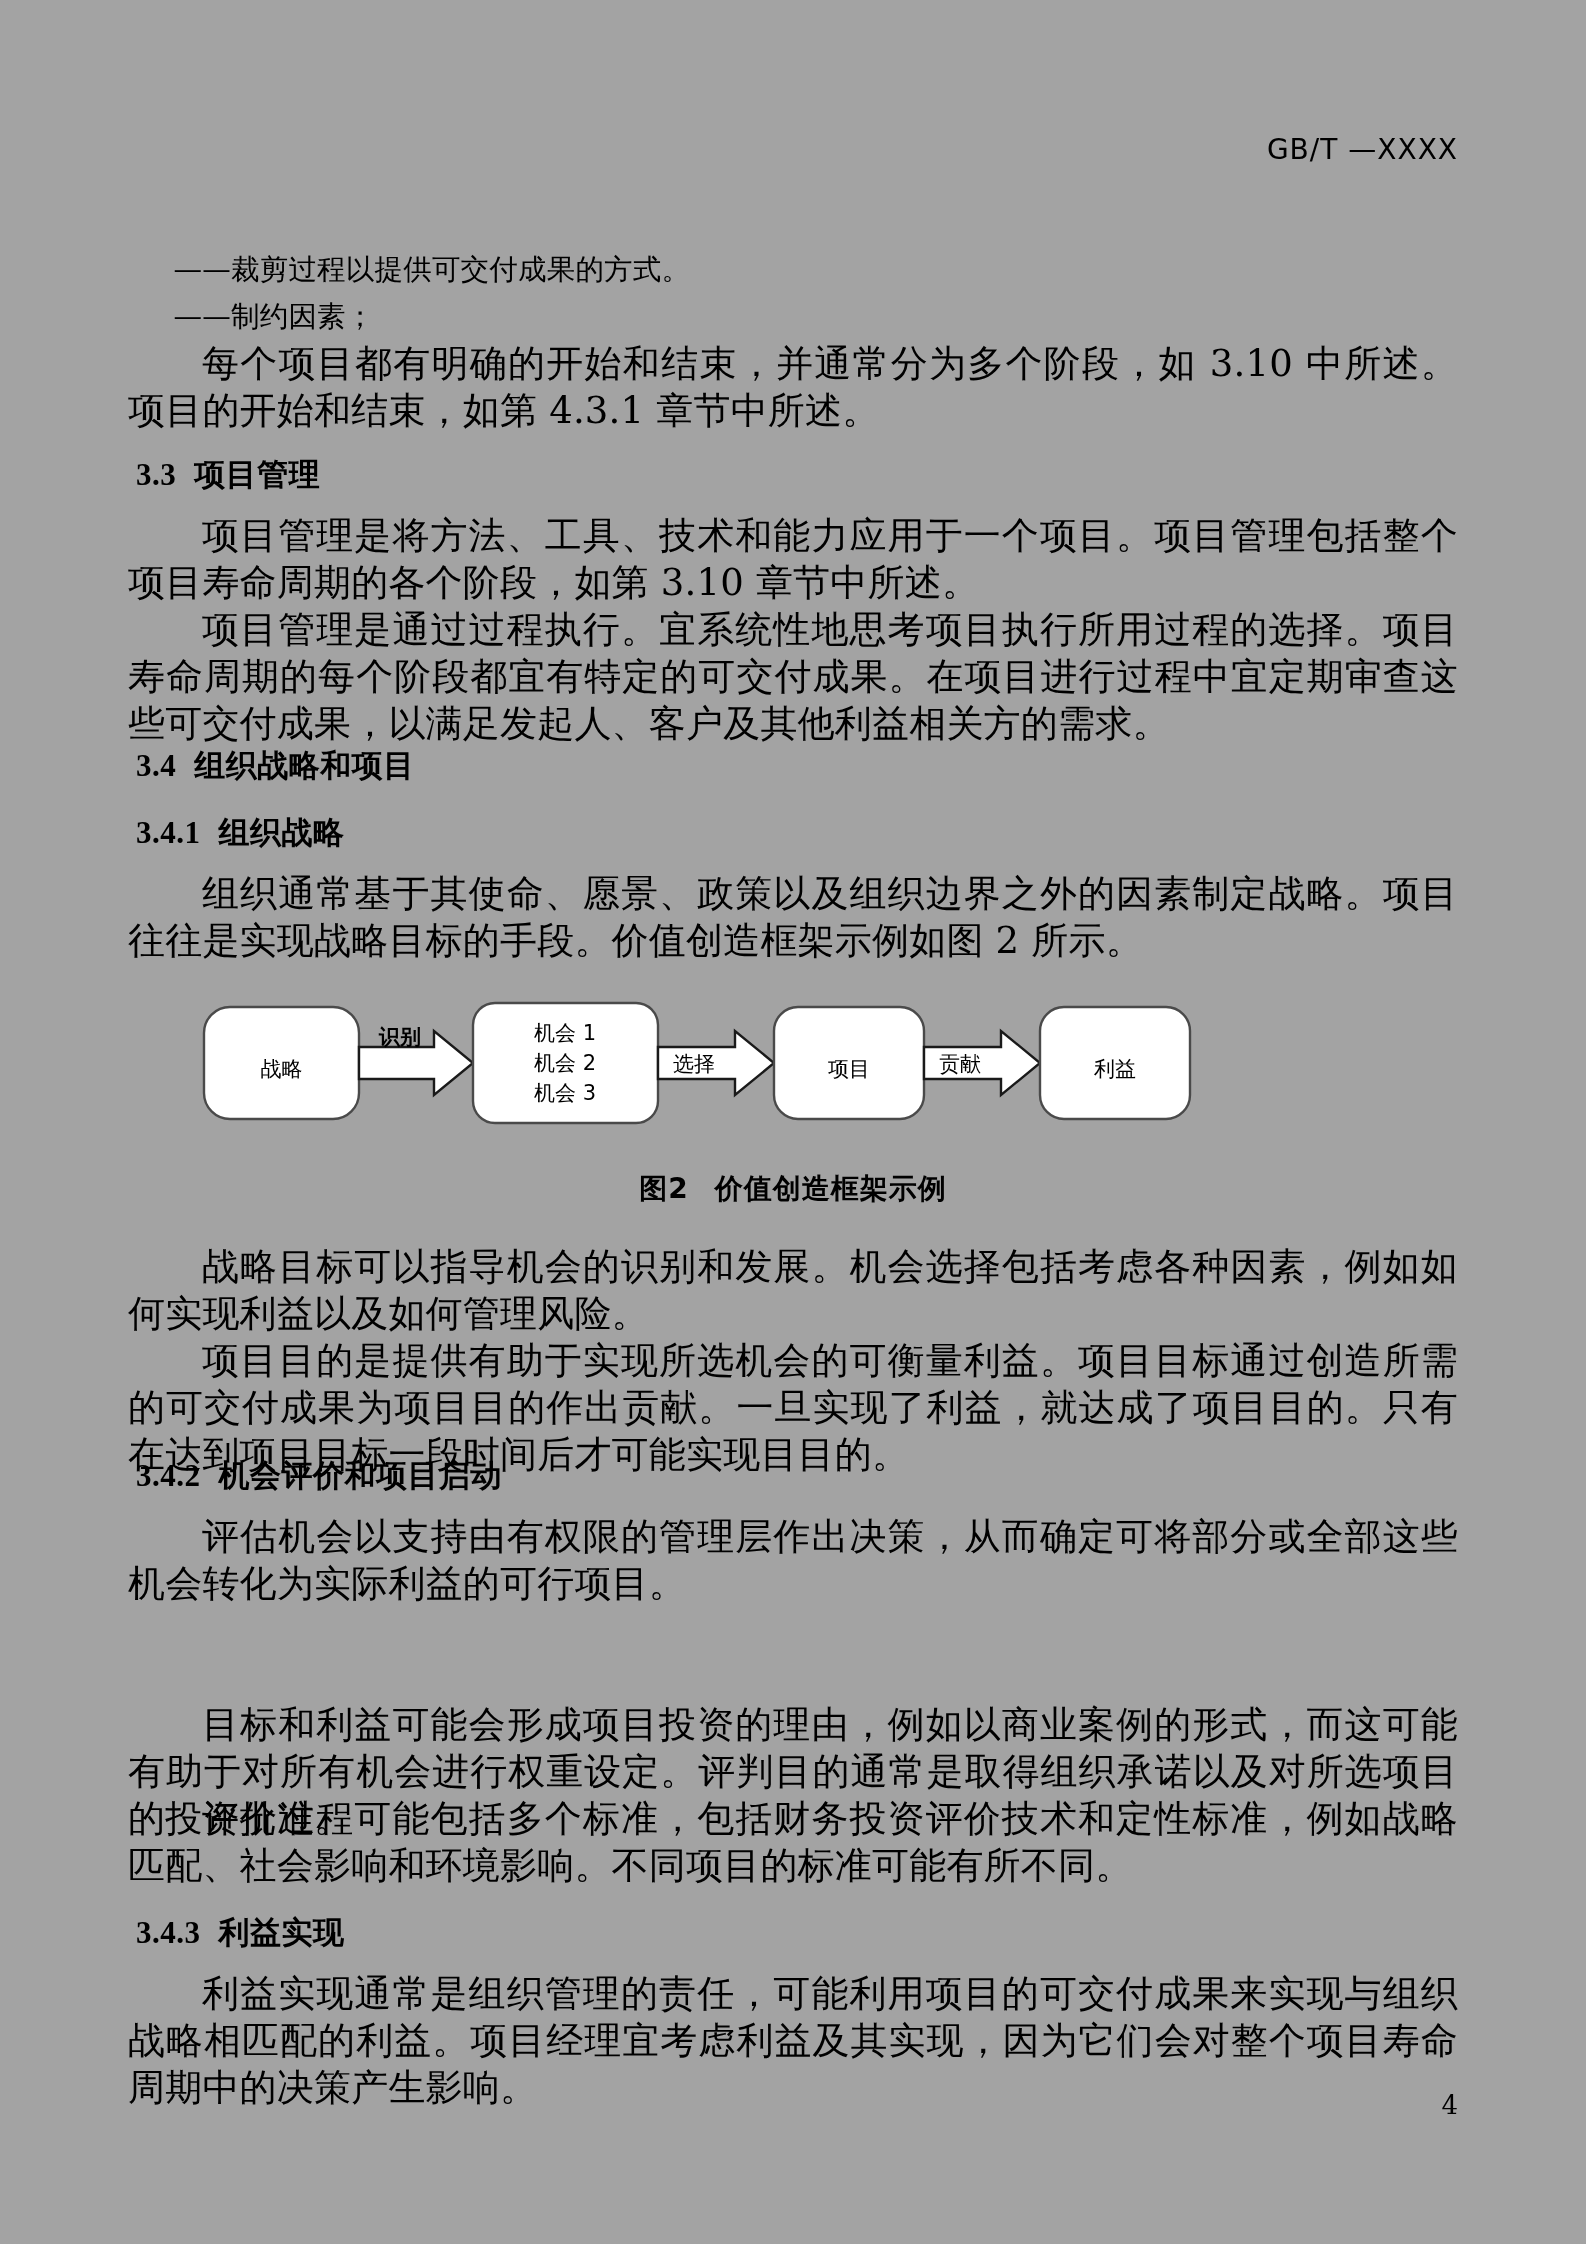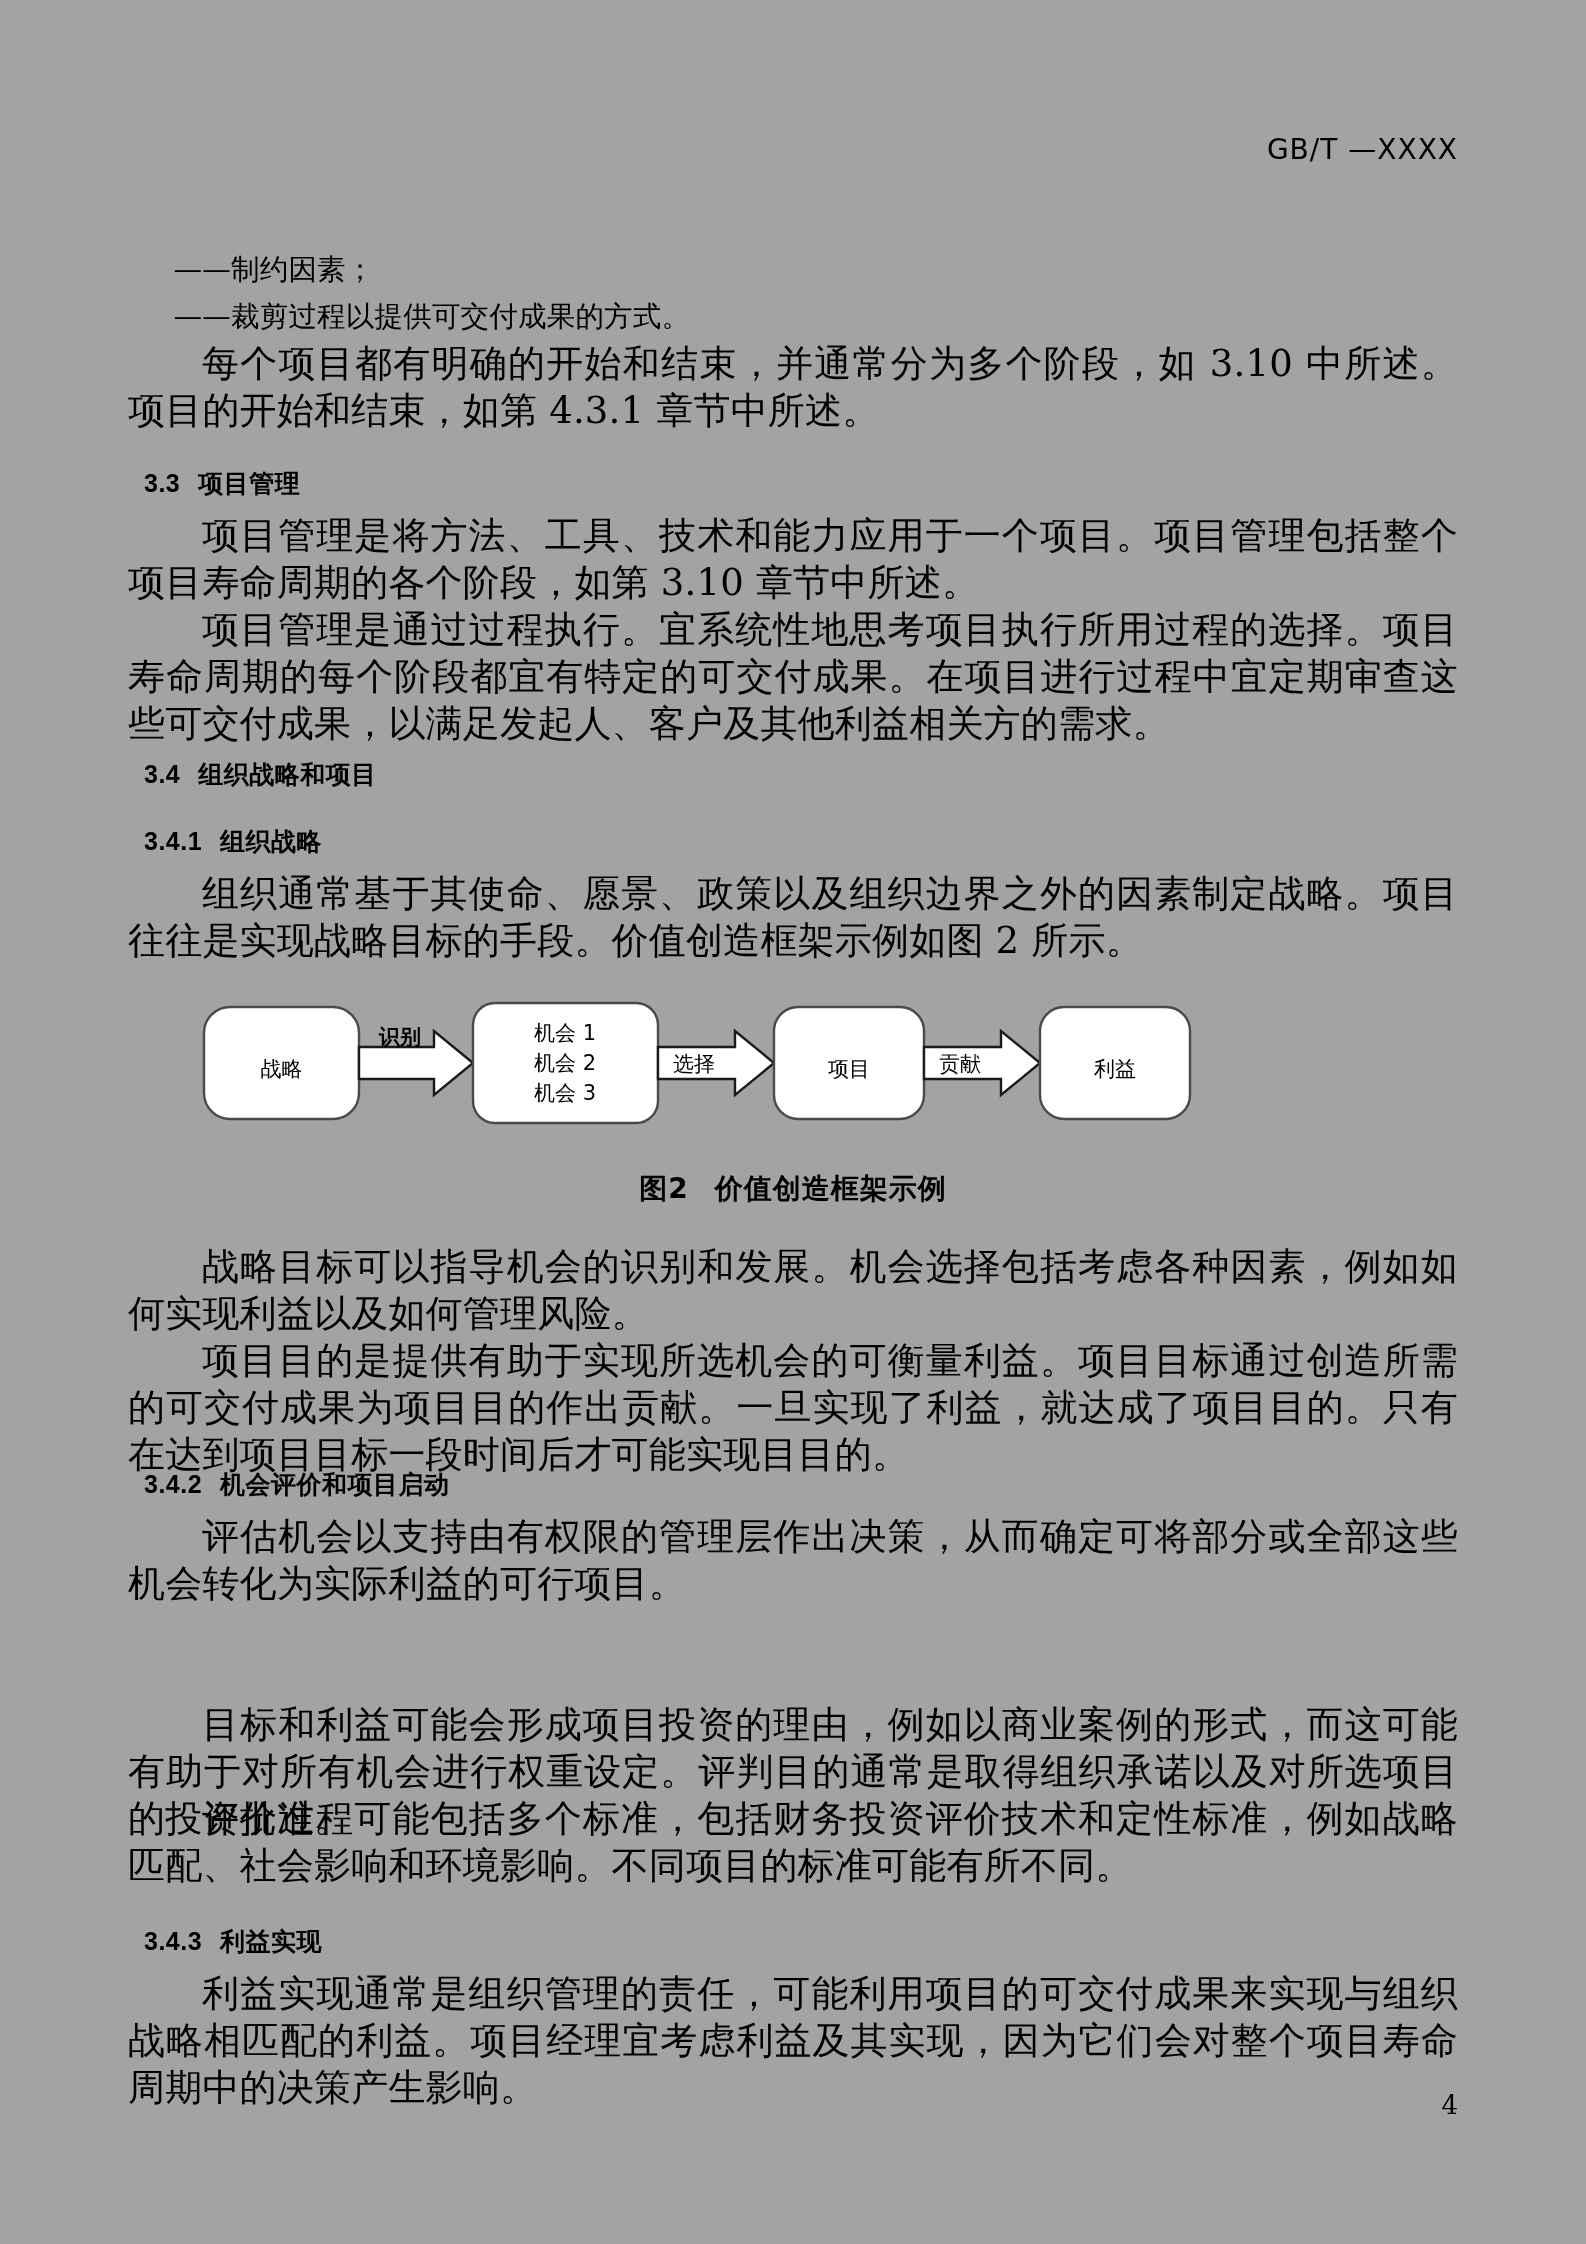--- a/index.html
+++ b/index.html
@@ -53,24 +53,24 @@
   }
   p.dash {
     margin: 0;
     font-size: 28.5px;
     line-height: 47px;
     text-indent: 1.6em;
     letter-spacing: 0.2px;
   }
   
   h2.heading, h3.heading {
-    margin: 16px;
-    font-family: Liberation Sans, sans-serif;
-    font-weight: bold;
-    font-size: 25px;
+    margin: 8px;
+    font-family: Liberation Serif, serif;
+    font-weight: bold;
+    font-size: 31px;
     line-height: 40px;
     letter-spacing: 0.5px;
     white-space: nowrap;
   }
   .heading .num {
     display: inline-block;
     margin-right: 18px;
     font-weight: bold;
   }
   
@@ -118,22 +118,22 @@
 </style>
 </head>
 <body>
 
 <div class="page">
   <div class="content">
 
     <div class="running-header">GB/T  —XXXX</div>
 
     <div class="body-block" style="top:246px;">
+      <p class="dash">——裁剪过程以提供可交付成果的方式。</p>
       <p class="dash">——制约因素；</p>
-      <p class="dash">——裁剪过程以提供可交付成果的方式。</p>
     </div>
 
     <div class="body-block" style="top:340px;">
       <p class="para">每个项目都有明确的开始和结束，并通常分为多个阶段，如 3.10 中所述。项目的开始和结束，如第 4.3.1 章节中所述。</p>
     </div>
 
     <div class="body-block" style="top:447px;">
       <h2 class="heading">
         <span class="num">3.3</span><span>项目管理</span>
       </h2>

